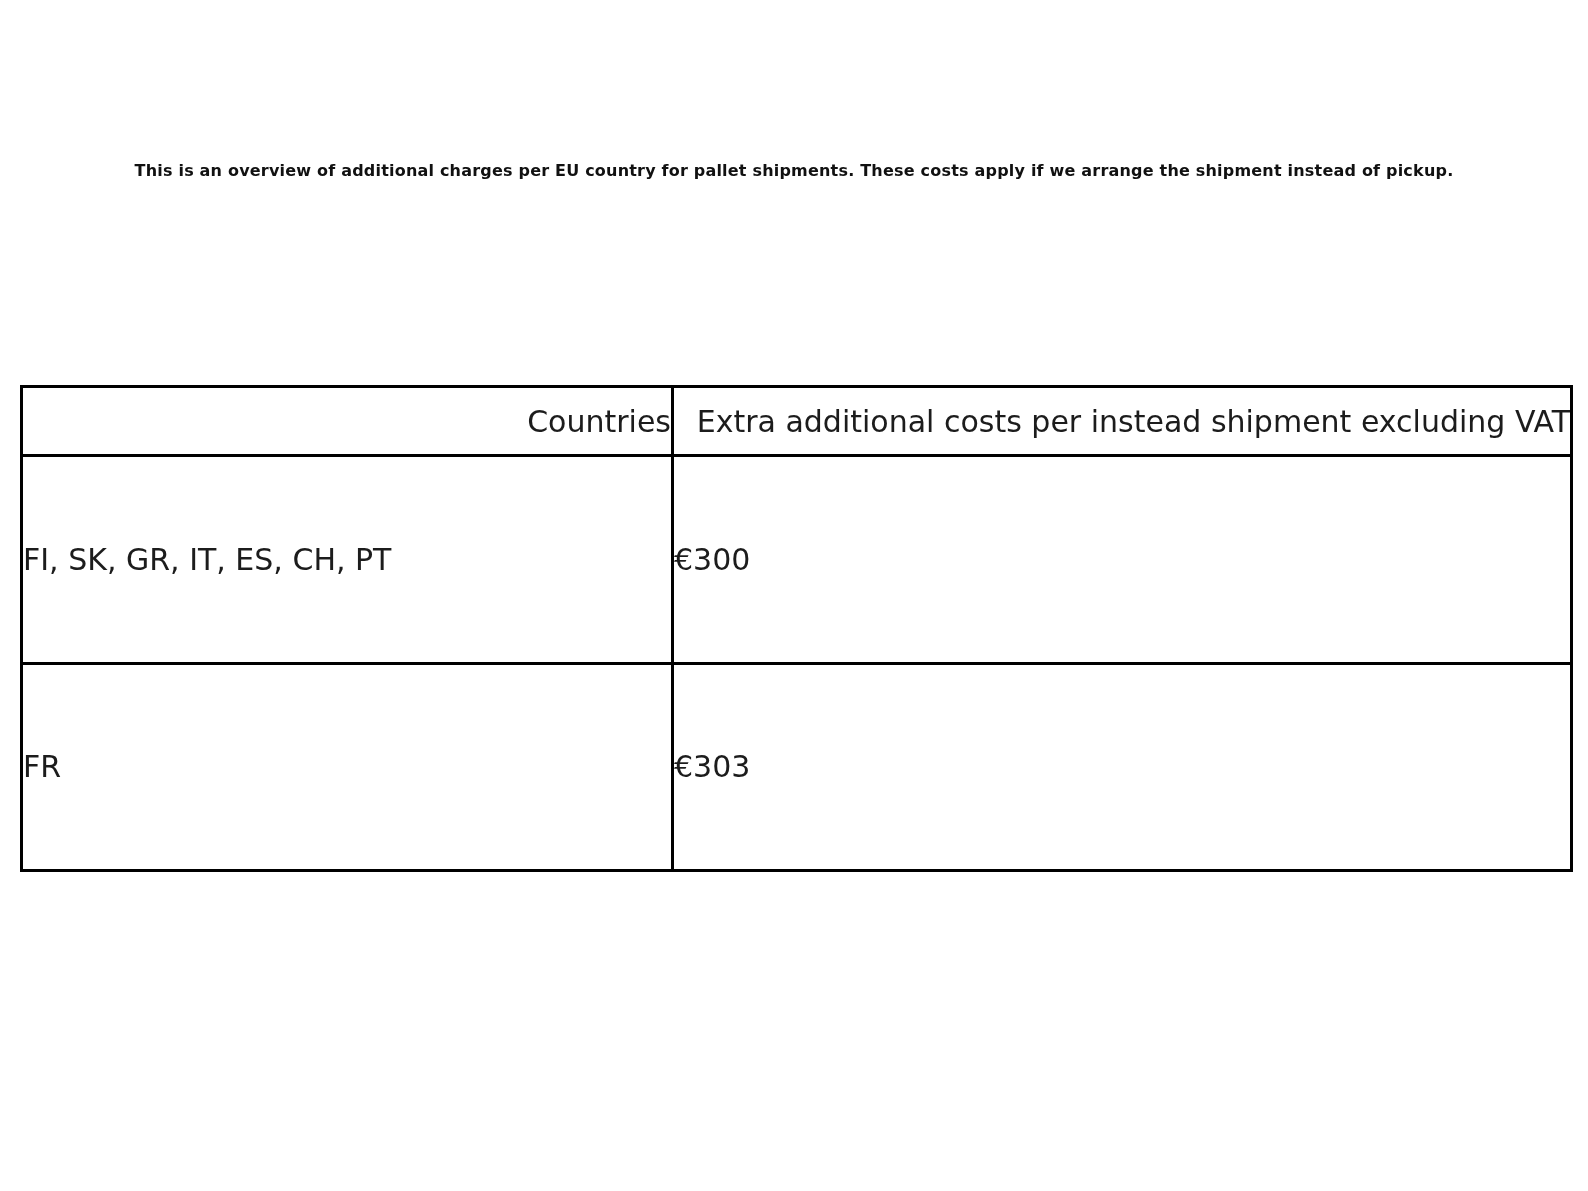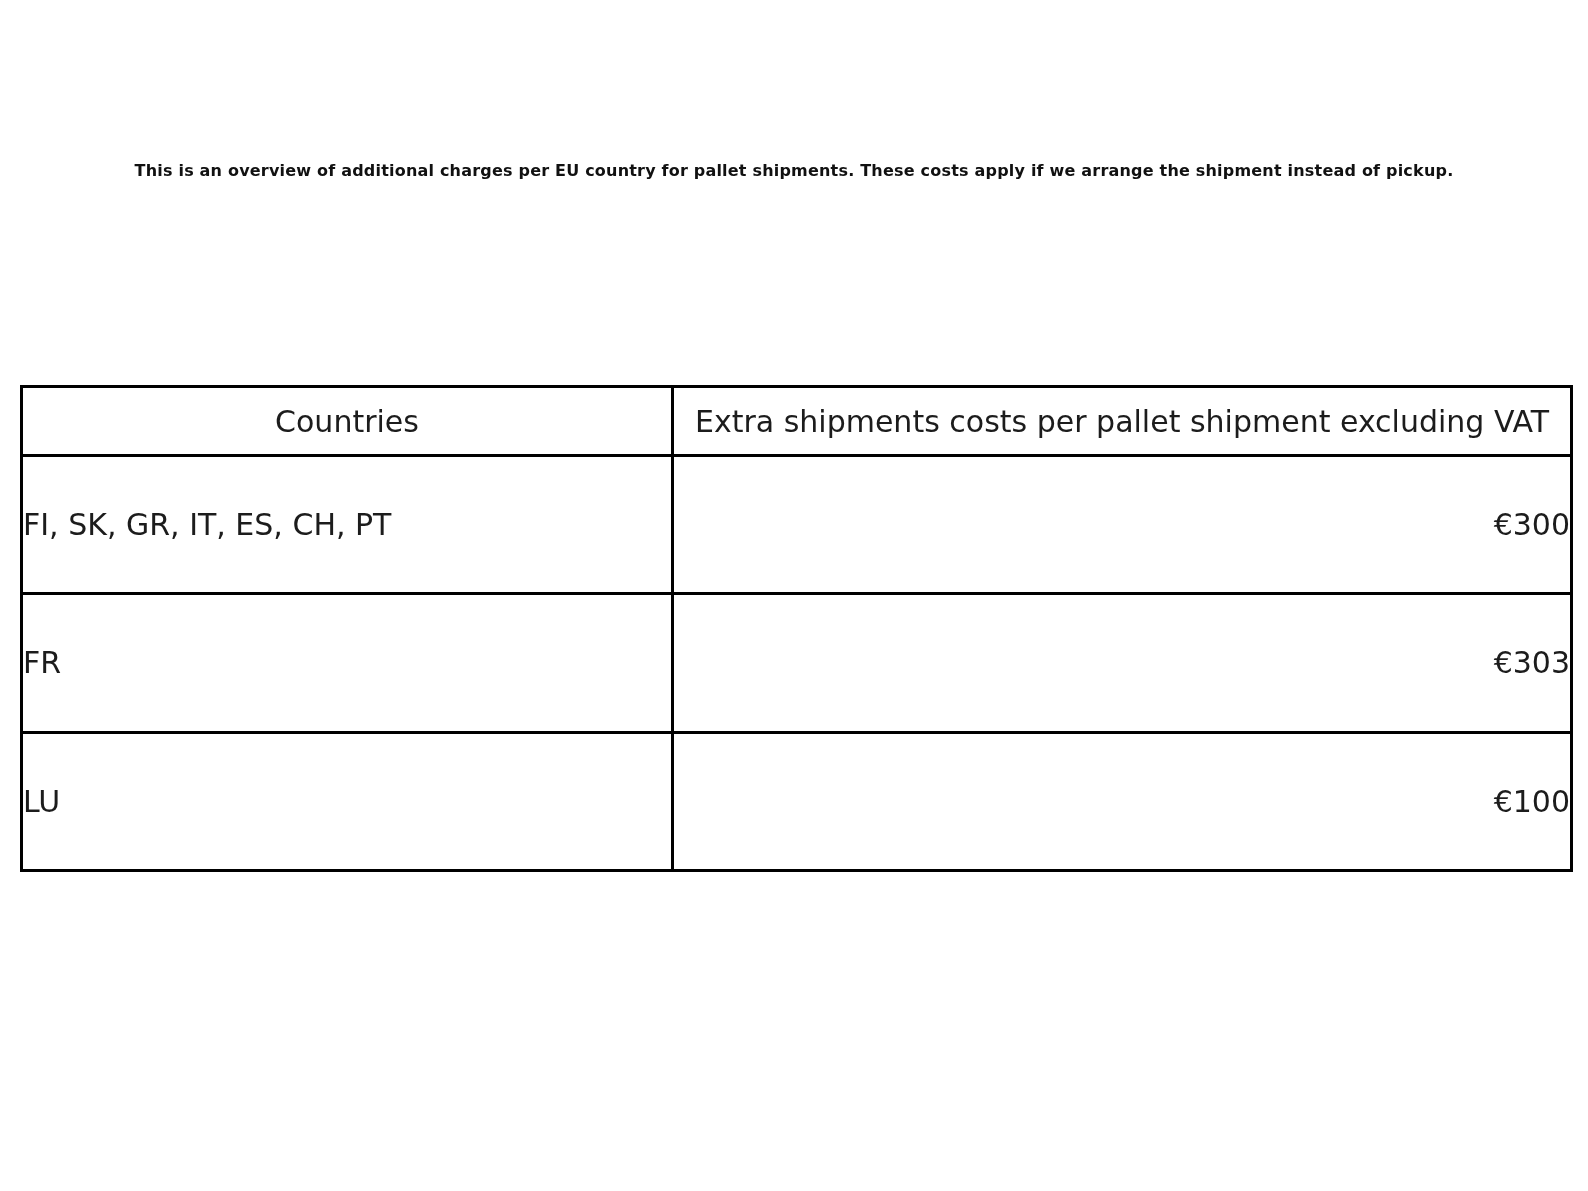--- a/index.html
+++ b/index.html
@@ -42,59 +42,55 @@
     color: #1c1c1c;
     vertical-align: middle;
     white-space: nowrap;
     overflow: hidden;
     padding: 0;
   }
   table.charges tr {
     height: 69px;
   }
   table.charges th {
-    text-align: center;
+    text-align: right;
   }
   td.countries-cell {
     text-align: left;
     padding-left: 65px;
     margin-left: 42px;
   }
   td.cost-cell {
-    text-align: right;
+    text-align: left;
     padding-left: 90px;
   }
 </style>
 </head>
 <body>
 
 <div class="page">
 
   <div class="subtitle">This is an overview of additional charges per EU country for pallet shipments. These costs apply if we arrange the shipment instead of pickup.</div>
 
   <table class="charges">
     <colgroup>
       <col style="width:651px">
       <col style="width:899px">
     </colgroup>
     <thead>
       <tr>
         <th>Countries</th>
-        <th>Extra shipments costs per pallet shipment excluding VAT</th>
+        <th>Extra additional costs per instead shipment excluding VAT</th>
       </tr>
     </thead>
     <tbody>
       <tr>
         <td class="countries-cell">FI, SK, GR, IT, ES, CH, PT</td>
         <td class="cost-cell">€300</td>
       </tr>
       <tr>
         <td class="countries-cell">FR</td>
         <td class="cost-cell">€303</td>
       </tr>
-      <tr>
-        <td class="countries-cell">LU</td>
-        <td class="cost-cell">€100</td>
-      </tr>
     </tbody>
   </table>
 
 </div>
 
 </body></html>

